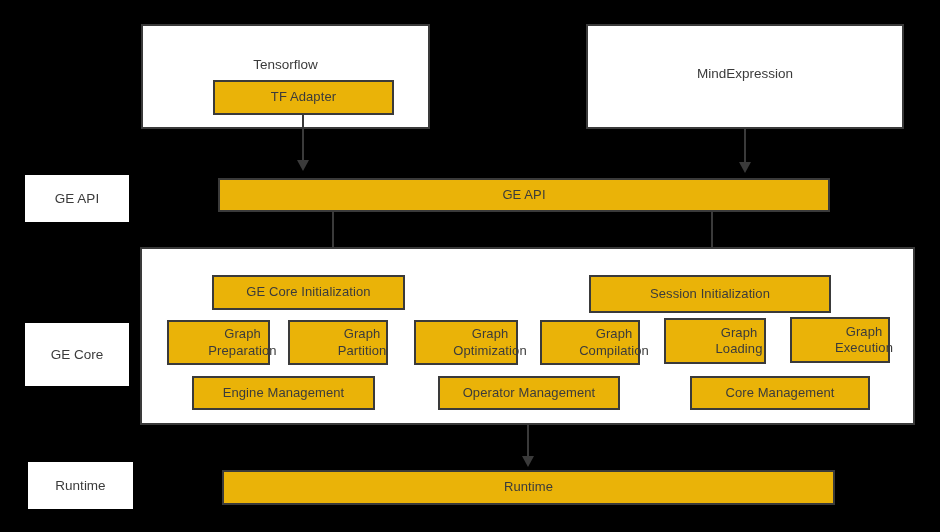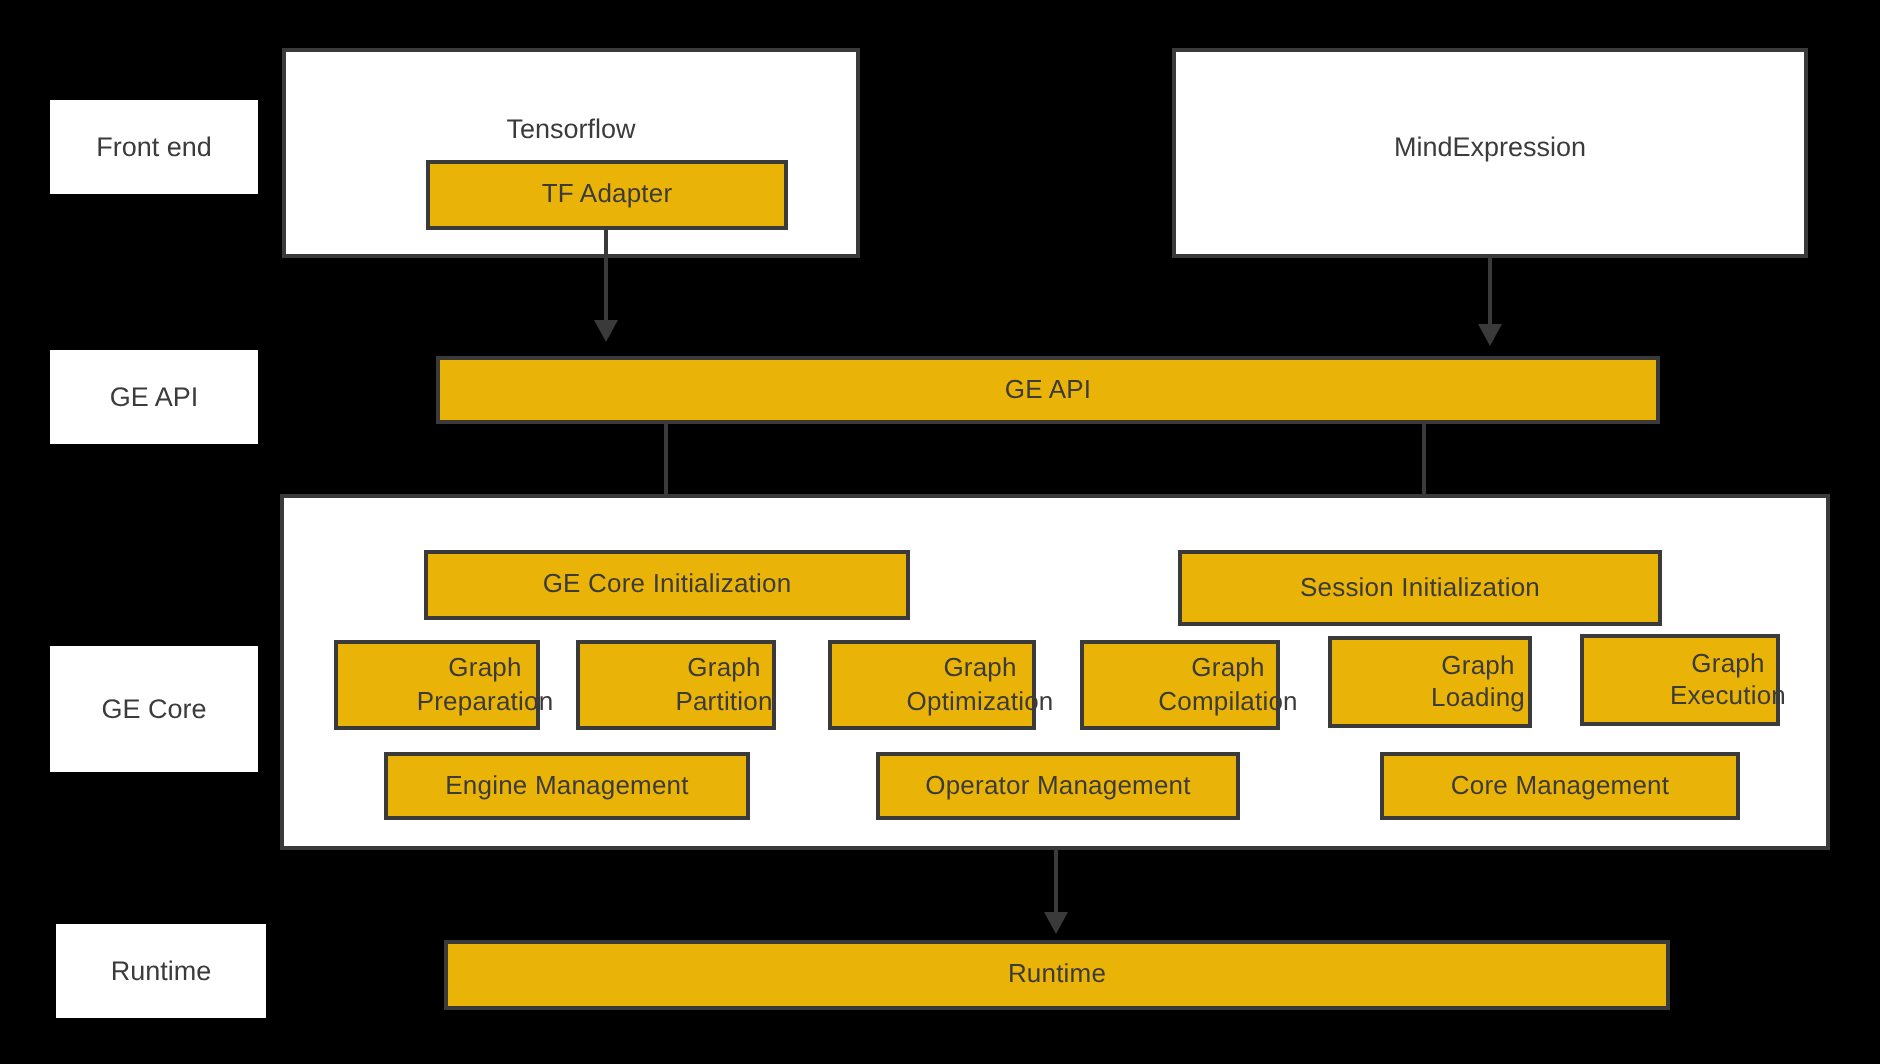--- a/index.html
+++ b/index.html
@@ -70,23 +70,20 @@
     border-left:6px solid transparent;
     border-right:6px solid transparent;
     border-top:11px solid #3a3a3a;
   }
 </style>
 </head>
 <body>
 
 <div id="canvas">
 
-  <div class="layer-label" style="left:25px;top:50px;width:104px;height:47px;">
-    <span>Front end</span>
-  </div>
 
   <div class="layer-label" style="left:25px;top:175px;width:104px;height:47px;">
     <span>GE API</span>
   </div>
 
   <div class="layer-label" style="left:25px;top:323px;width:104px;height:63px;">
     <span>GE Core</span>
   </div>
 
   <div class="layer-label" style="left:28px;top:462px;width:105px;height:47px;">
@@ -116,21 +113,21 @@
   </div>
 
   <div class="conn-line" style="left:332px;top:211px;height:53px;"></div>
   <div class="conn-head" style="left:327px;top:262px;"></div>
 
   <div class="conn-line" style="left:711px;top:211px;height:53px;"></div>
   <div class="conn-head" style="left:706px;top:262px;"></div>
 
   <div class="container-box" style="left:140px;top:247px;width:775px;height:178px;"></div>
 
-  <div class="box" style="left:212px;top:275px;width:243px;height:35px;">
+  <div class="box" style="left:212px;top:275px;width:193px;height:35px;">
     <span>GE Core Initialization</span>
   </div>
 
   <div class="box" style="left:589px;top:275px;width:242px;height:38px;">
     <span>Session Initialization</span>
   </div>
 
   <div class="box" style="left:167px;top:320px;width:103px;height:45px;">
     <span class="two-line">Graph
 Preparation</span>

